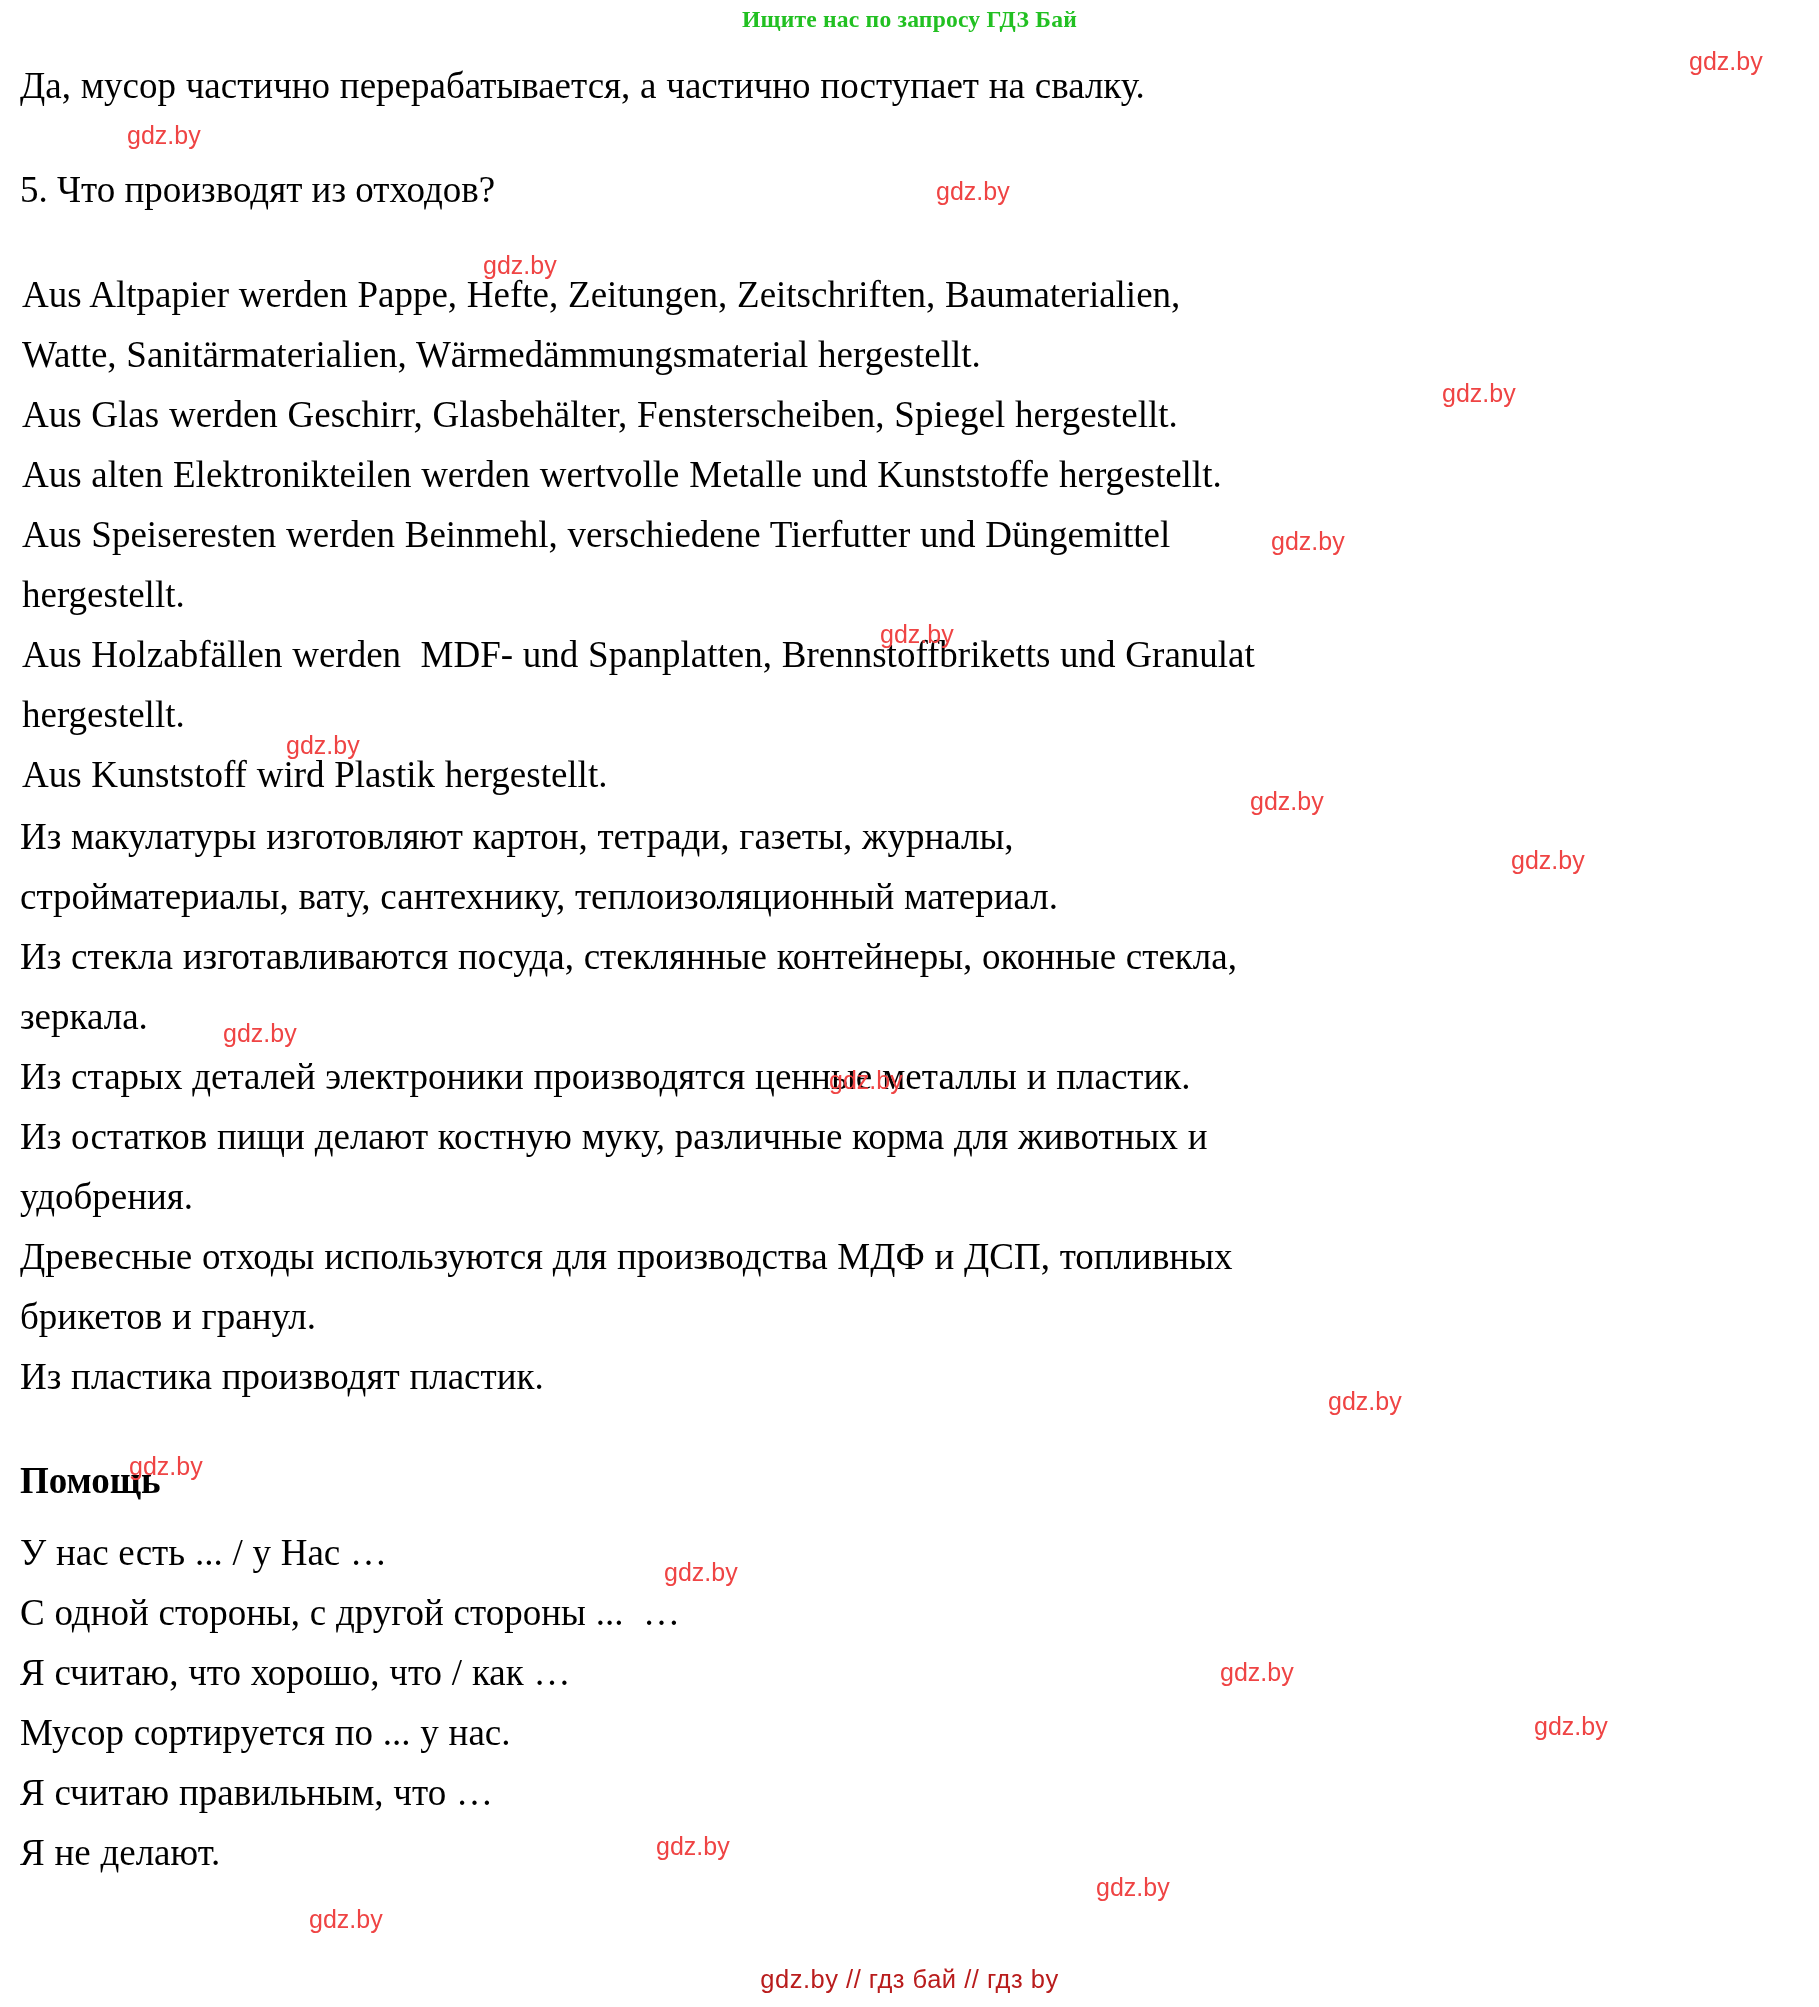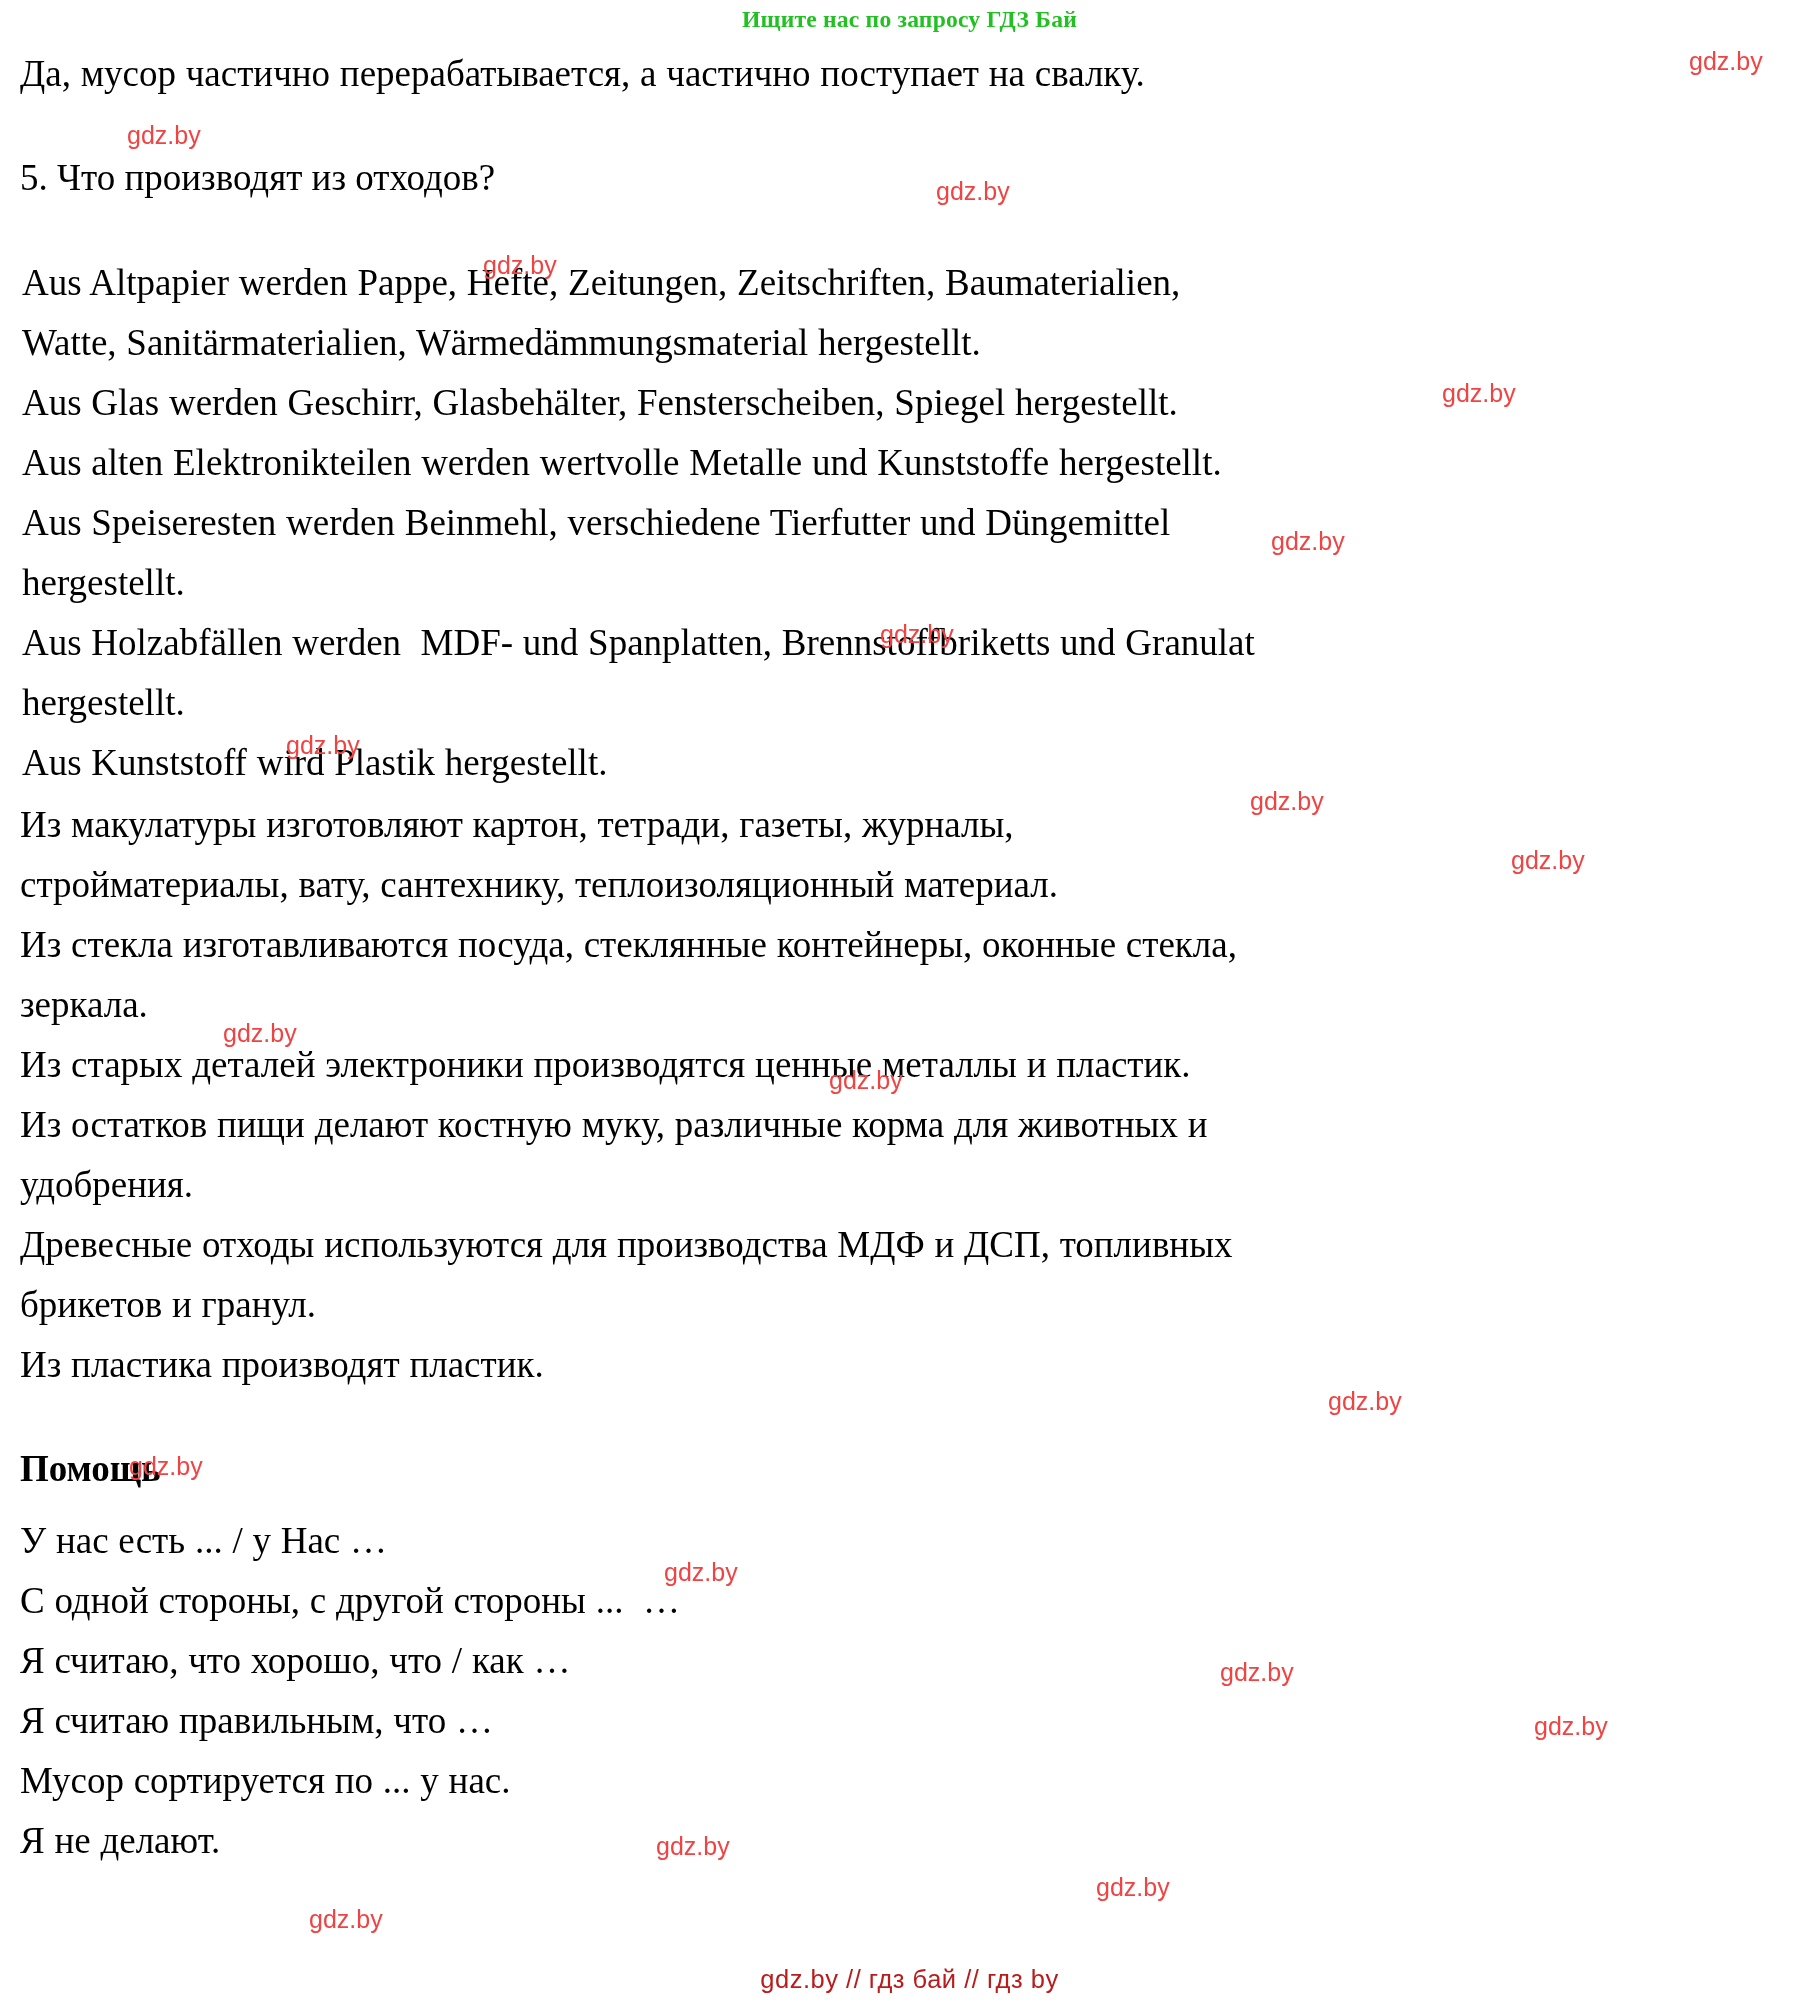--- a/index.html
+++ b/index.html
@@ -31,21 +31,21 @@
     color: #22c022;
     line-height: 33px;
     padding-top: 2.7px;
     white-space: nowrap;
   }
 
   
   .content {
     position: absolute;
     left: 20px;
-    top: 44px;
+    top: 56px;
     width: 1782px;
   }
 
   .para {
     font-size: 37px;
     line-height: 60px;
     margin: 0;
     white-space: pre-wrap;
     word-spacing: 0.5px;
   }
@@ -138,22 +138,22 @@
   <div class="spacer-lg"></div>
 
   <p class="heading-bold">Помощь</p>
 
   <div class="spacer-sm"></div>
 
   <div class="block-ru">
     <p class="para">У нас есть ... / у Нас …</p>
     <p class="para">С одной стороны, с другой стороны ...  …</p>
     <p class="para">Я считаю, что хорошо, что / как …</p>
+    <p class="para">Мусор сортируется по ... у нас.</p>
     <p class="para">Я считаю правильным, что …</p>
-    <p class="para">Мусор сортируется по ... у нас.</p>
     <p class="para">Я не делают.</p>
   </div>
 
 </div>
 
 <div id="watermark-layer">
     <span class="wm" style="left: 1689px; top: 51px;">gdz.by</span>
     <span class="wm" style="left: 127px; top: 125px;">gdz.by</span>
     <span class="wm" style="left: 936px; top: 181px;">gdz.by</span>
     <span class="wm" style="left: 483px; top: 255px;">gdz.by</span>

